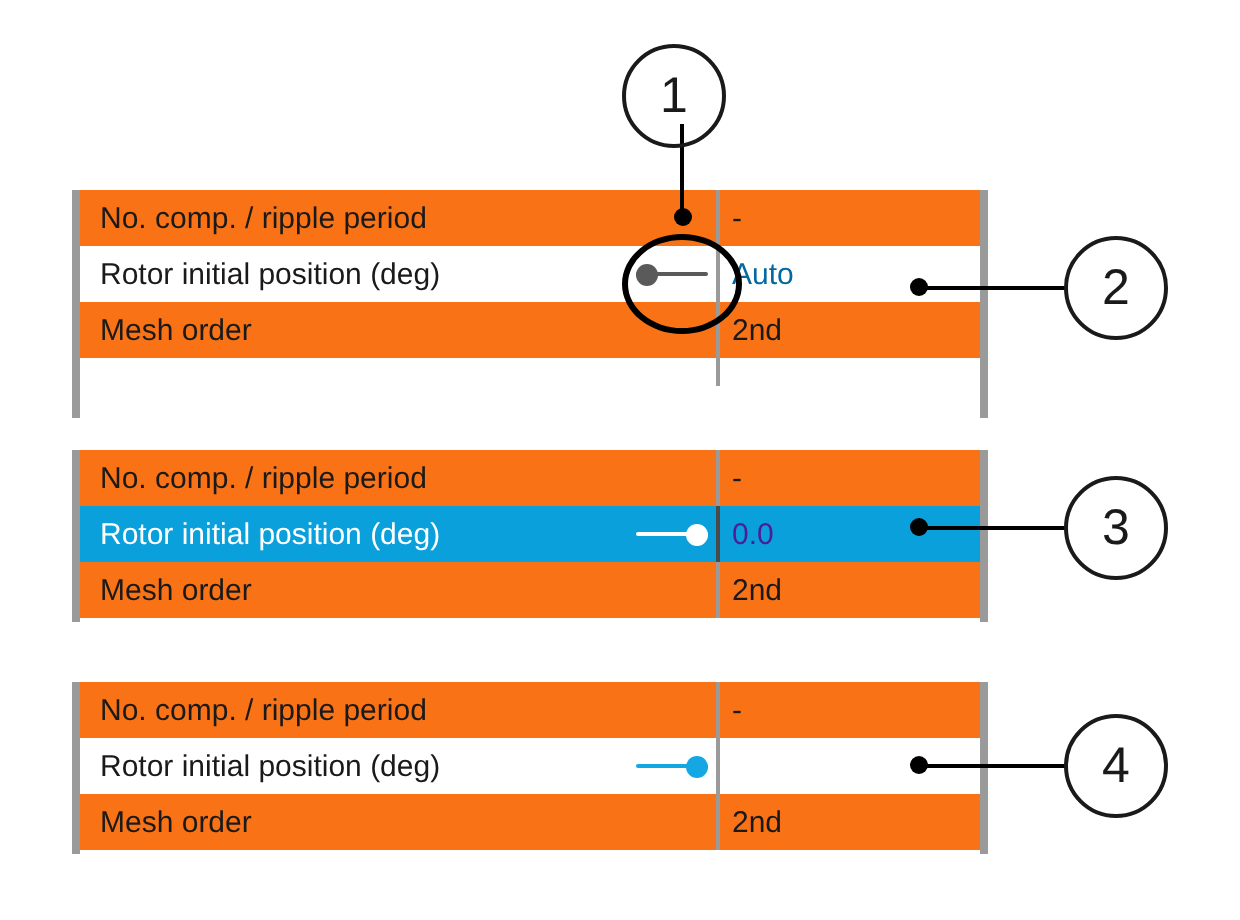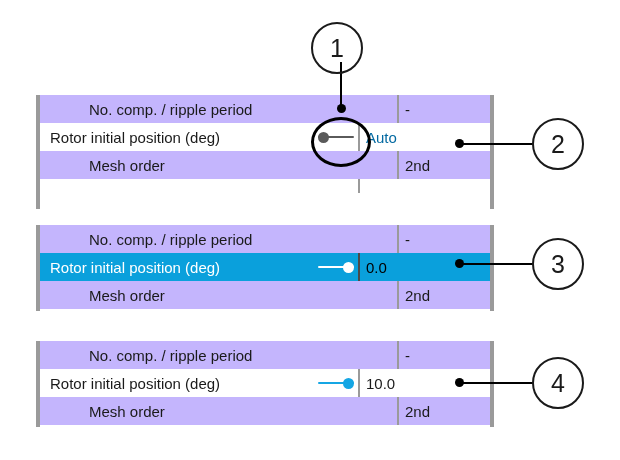--- a/index.html
+++ b/index.html
@@ -49,21 +49,21 @@
     top: 0;
     bottom: 0;
   }
   .row {
     position: relative;
     height: 28px;
     box-sizing: border-box;
     display: flex;
     align-items: center;
   }
-  .row.alt   { background: #c4b5fd; padding-left: 39px; }
+  .row.alt   { background: #f97316; }
   .row.plain { background: #ffffff; }
   .row.selected { background: #0aa0dc; }
 
   .cell-name {
     position: relative;
     box-sizing: border-box;
     width: 318px;
     flex: 0 0 318px;
     height: 100%;
     display: flex;
@@ -91,21 +91,21 @@
     height: 100%;
     display: flex;
     align-items: center;
     padding-left: 6px;
     font-size: 15px;
     color: #1a1a1a;
     white-space: nowrap;
     overflow: hidden;
   }
   .cell-value.muted { color: #0369a1; }
-  .row.selected .cell-value { color: #000000; }
+  .row.selected .cell-value { color: #4c1d95; }
 
   
   .row.clipped {
     height: 14px;
     overflow: hidden;
   }
   .row.clipped .cell-name,
   .row.clipped .cell-value {
     height: 28px;
     align-items: center;
@@ -302,23 +302,20 @@
 
       <div class="row plain">
         <div class="cell-name">
           <span>Rotor initial position (deg)</span>
           <span class="slider s-blue knob-right">
             <span class="track"></span>
             <span class="knob"></span>
           </span>
         </div>
         <div class="col-divider"></div>
-        <div class="cell-value">
-          <span>10.0</span>
-        </div>
       </div>
 
       <div class="row alt">
         <div class="cell-name">
           <span>Mesh order</span>
         </div>
         <div class="col-divider"></div>
         <div class="cell-value">
           <span>2nd</span>
         </div>

